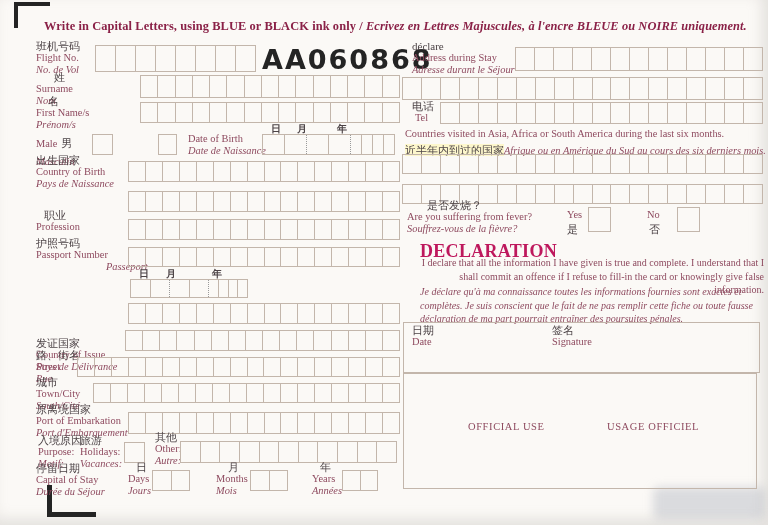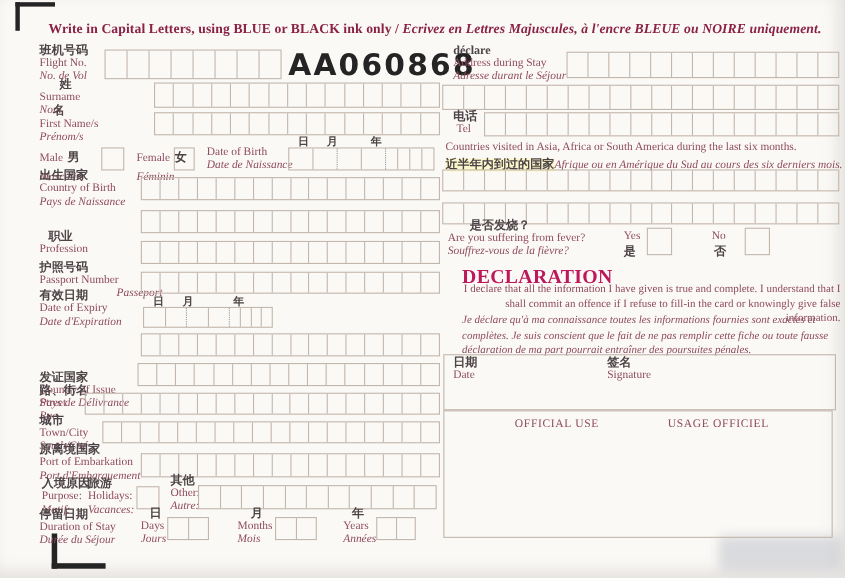--- a/index.html
+++ b/index.html
@@ -4,21 +4,21 @@
 <style>
   html,body{margin:0;padding:0;background:#e7e5e1;}
   #card{position:relative;width:768px;height:525px;background:#fbf9f6;overflow:hidden;
         font-family:"Liberation Serif",serif;
         box-shadow:inset -6px -6px 14px rgba(160,155,150,.25);}
   .abs{position:absolute;}
   .nowrap{white-space:nowrap;}
   
   .hdr{font-weight:bold;font-size:12.4px;color:#8a2147;letter-spacing:.1px;}
   .hdr .it{font-style:italic;}
-  .zh{display:block;font-weight:700;font-size:11px;line-height:12px;color:#4c4346;}
+  .zh{display:block;font-weight:400;font-size:11px;line-height:12px;color:#4c4346;}
   .en{display:block;font-size:10.4px;line-height:12px;color:#8e4a5f;}
   .fr{display:block;font-style:italic;font-size:10.4px;line-height:12px;color:#8e4a5f;}
   .inline .zh,.inline .en,.inline .fr{display:inline;}
   .lblblock span{white-space:nowrap;}
   .unit{font-weight:600;font-size:10px;color:#4c4346;}
   
   .strip,.dstrip{position:absolute;display:flex;border:1px solid #c3b6ab;box-sizing:border-box;}
   .strip .cell{flex:1;border-left:1px solid #c3b6ab;}
   .strip .cell:first-child{border-left:none;}
   .grp{display:flex;flex:1;}
@@ -27,21 +27,21 @@
   .grp-sep{border-left:1px dotted #9a9a9a;}
   .cbx{position:absolute;border:1px solid #c3b6ab;box-sizing:border-box;}
   .rect{position:absolute;border:1px solid #c3b6ab;box-sizing:border-box;}
   
   .serial{font-family:"DejaVu Sans",sans-serif;font-size:27px;font-weight:700;color:#242424;
           letter-spacing:2px;}
   
   .decl-title{font-weight:bold;font-size:18px;color:#be185d;letter-spacing:.3px;}
   .decl-en{font-size:10px;line-height:13.5px;color:#8e4a5f;text-align:right;}
   .decl-fr{font-style:italic;font-size:10px;line-height:13.5px;color:#8e4a5f;}
-  .official{font-size:10.5px;color:#8e4a5f;letter-spacing:.6px;}
+  .official{font-size:10.5px;color:#8e4a5f;letter-spacing:.6px;margin-top:41px;}
   
   .mark-tl{position:absolute;left:14px;top:2px;width:32px;height:22px;
            border-top:4px solid #242424;border-left:4px solid #242424;}
   .mark-bl{position:absolute;left:47px;top:485px;width:44px;height:27px;
            border-left:5px solid #242424;border-bottom:5px solid #242424;}
   .wmark{position:absolute;left:653px;top:487px;width:112px;height:32px;
          background:rgba(165,172,185,.38);filter:blur(5px);border-radius:6px;}
   .hl{background:rgba(255,246,170,.55);}
 </style>
 </head>
@@ -116,24 +116,20 @@
       <span class="cell"></span>
       <span class="cell"></span>
       <span class="cell"></span>
     </div>
 
   <div class="abs lblblock inline" style="left:36px;top:133px;">
     <span class="nowrap"><span class="en">Male</span> <span class="zh">男</span></span><br>
     <span class="fr">Masculin</span>
   </div>
   <div class="cbx" style="left:92px;top:134px;width:21px;height:21px;"></div>
-  <div class="abs lblblock inline" style="left:124px;top:133px;">
-    <span class="nowrap"><span class="en">Female</span> <span class="zh">女</span></span><br>
-    <span class="fr">Féminin</span>
-  </div>
   <div class="cbx" style="left:158px;top:134px;width:19px;height:21px;"></div>
   <div class="abs lblblock" style="left:188px;top:133px;">
     <span class="en">Date of Birth</span>
     <span class="fr">Date de Naissance</span>
   </div>
   <span class="abs unit" style="left:271px;top:122px;">日</span>
   <span class="abs unit" style="left:297px;top:122px;">月</span>
   <span class="abs unit" style="left:337px;top:122px;">年</span>
   <div class="dstrip" style="left:262px;top:134px;width:133px;height:21px;">
       <span class="grp">
@@ -235,25 +231,20 @@
       <span class="cell"></span>
       <span class="cell"></span>
       <span class="cell"></span>
       <span class="cell"></span>
       <span class="cell"></span>
       <span class="cell"></span>
       <span class="cell"></span>
       <span class="cell"></span>
     </div>
 
-  <div class="abs lblblock" style="left:36px;top:263px;">
-    <span class="zh">有效日期</span>
-    <span class="en">Date of Expiry</span>
-    <span class="fr">Date d'Expiration</span>
-  </div>
   <span class="abs unit" style="left:139px;top:267px;">日</span>
   <span class="abs unit" style="left:166px;top:267px;">月</span>
   <span class="abs unit" style="left:212px;top:267px;">年</span>
   <div class="dstrip" style="left:130px;top:279px;width:118px;height:19px;">
       <span class="grp">
         <span class="cell"></span>
         <span class="cell"></span>
       </span>
       <span class="grp grp-sep">
         <span class="cell"></span>
@@ -412,21 +403,21 @@
       <span class="cell"></span>
       <span class="cell"></span>
       <span class="cell"></span>
       <span class="cell"></span>
       <span class="cell"></span>
       <span class="cell"></span>
     </div>
 
   <div class="abs lblblock" style="left:36px;top:462px;">
     <span class="zh">停留日期</span>
-    <span class="en">Duration of Stay</span>
+    <span class="en">Capital of Stay</span>
     <span class="fr">Durée du Séjour</span>
   </div>
   <div class="abs lblblock" style="left:128px;top:461px;">
     <span class="zh" style="margin-left:8px;">日</span>
     <span class="en">Days</span>
     <span class="fr">Jours</span>
   </div>
   <div class="strip" style="left:152px;top:470px;width:38px;height:21px;">
       <span class="cell"></span>
       <span class="cell"></span>

